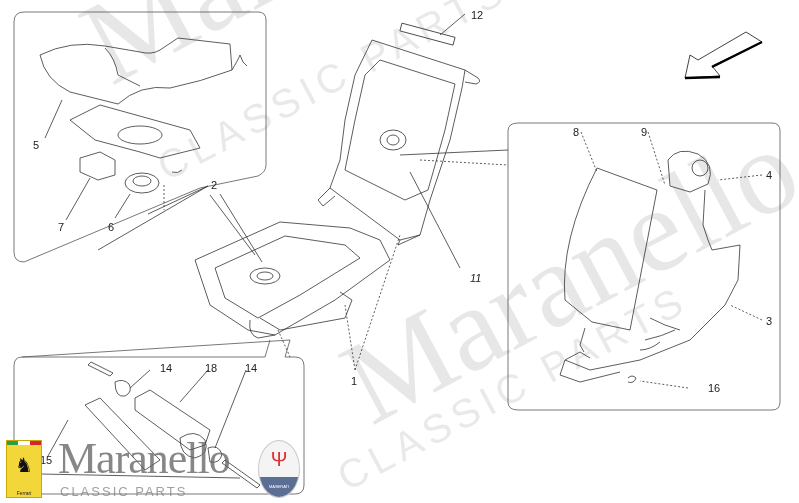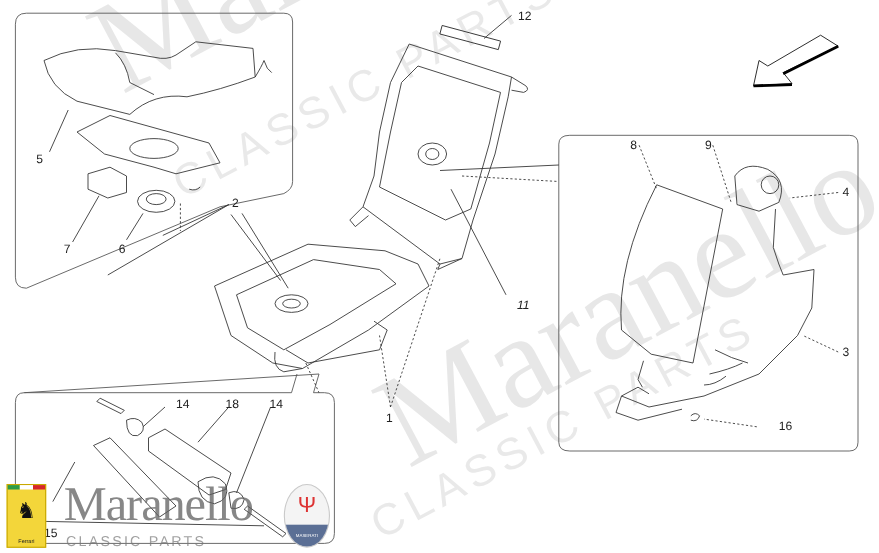--- a/index.html
+++ b/index.html
@@ -139,21 +139,21 @@
   <span class="callout" style="left:108px;top:222px;">6</span>
   <span class="callout" style="left:58px;top:222px;">7</span>
   <span class="callout" style="left:573px;top:127px;">8</span>
   <span class="callout" style="left:641px;top:127px;">9</span>
   <span class="callout" style="left:211px;top:180px;">2</span>
   <span class="callout" style="left:470px;top:273px;font-style:italic;">11</span>
   <span class="callout" style="left:471px;top:10px;">12</span>
   <span class="callout" style="left:205px;top:363px;">18</span>
   <span class="callout" style="left:160px;top:363px;">14</span>
   <span class="callout" style="left:245px;top:363px;">14</span>
-  <span class="callout" style="left:40px;top:455px;margin-top:25px;">15</span>
+  <span class="callout" style="left:40px;top:455px;">15</span>
   <span class="callout" style="left:708px;top:383px;">16</span>
 
   <div class="ferrari-badge">
     <div class="stripe">
         <span style="background:#2e9b46"></span>
         <span style="background:#fff"></span>
         <span style="background:#d6262b"></span>
       </div>
     <div style="position:absolute;top:14px;left:0;right:0;text-align:center;font-size:20px;color:#111;line-height:1;">♞</div>
     <div class="label">Ferrari</div>

